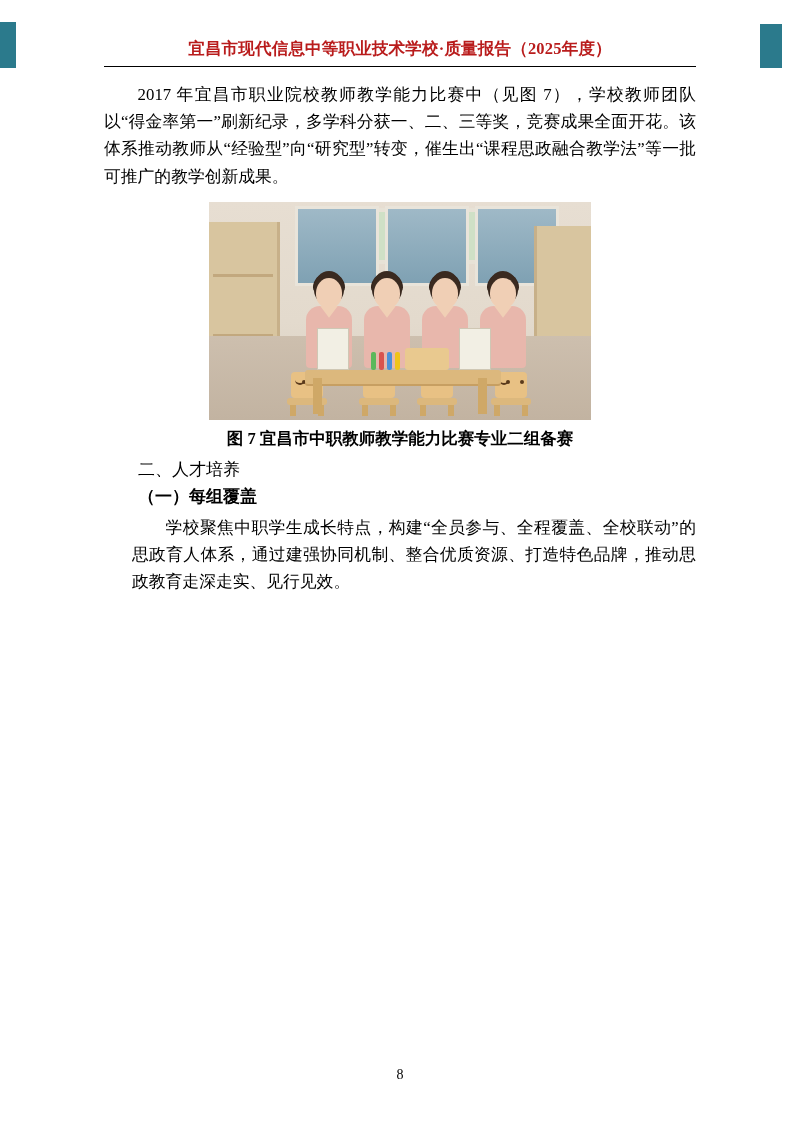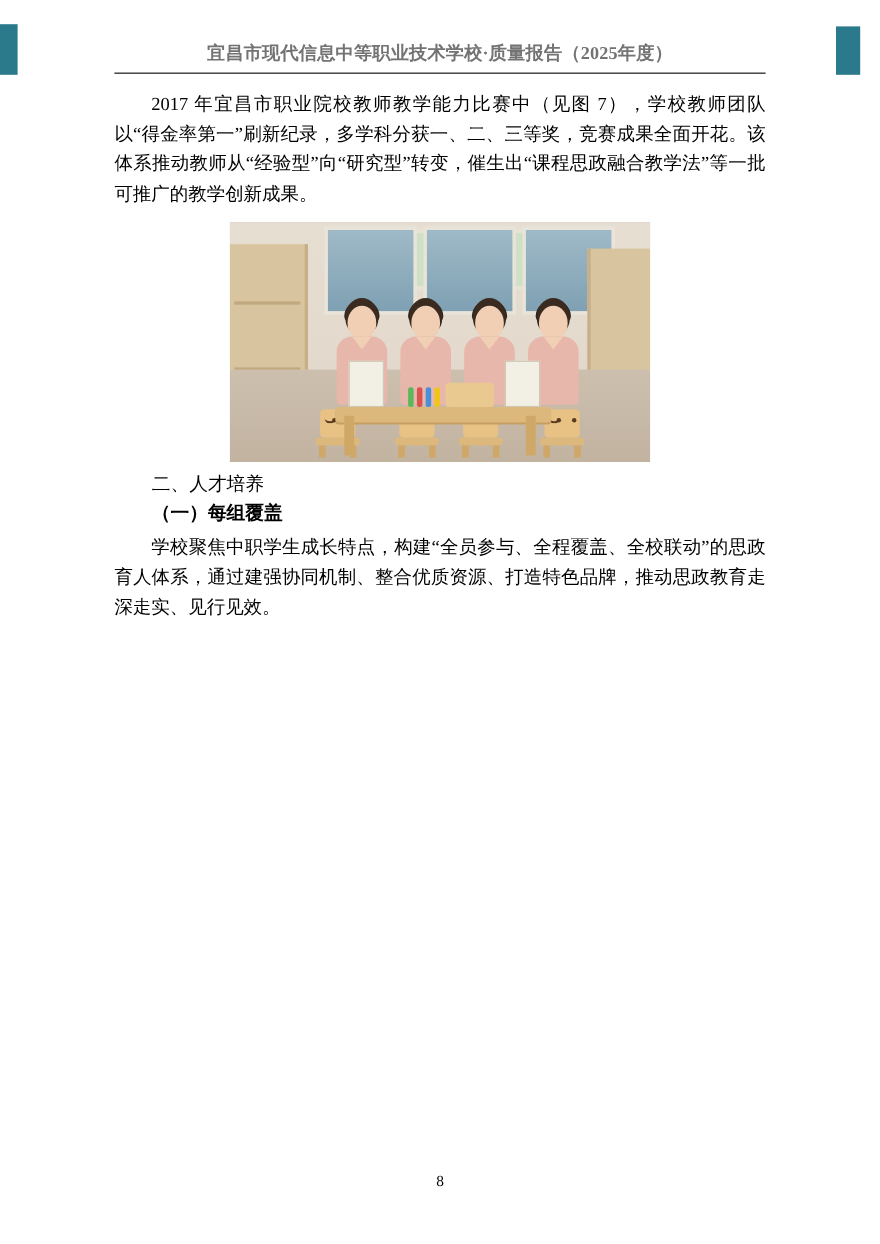--- a/index.html
+++ b/index.html
@@ -40,21 +40,21 @@
     left: 104px;
     top: 0;
     width: 592px;
     height: 1131px;
   }
   .header {
     padding-top: 38px;
     text-align: center;
     font-size: 16.5px;
     font-weight: bold;
-    color: #737373;
+    color: #b91c1c;
     letter-spacing: 0.2px;
   }
   .header-rule {
     margin-top: 6px;
     border-bottom: 1.2px solid #000;
     width: 100%;
   }
   .body-text {
     margin-top: 14px;
     font-size: 16.8px;
@@ -100,20 +100,21 @@
     font-weight: bold;
     text-indent: 2em;
   }
   .para {
     margin-top: 6px;
     font-size: 16.8px;
     line-height: 1.62;
     text-align: justify;
     text-justify: inter-ideograph;
     text-indent: 2em;
+    margin-left: 28px;
   }
   .page-number {
     position: absolute;
     bottom: 48px;
     left: 0;
     width: 100%;
     text-align: center;
     font-size: 14px;
     color: #000;
   }
@@ -386,20 +387,21 @@
 
       <div class="prop-book left"></div>
       <div class="prop-book right"></div>
       <div class="abacus"></div>
       <div class="toy-block" style="left:170px;background:#d9534f;"></div>
       <div class="toy-block" style="left:178px;background:#4a90d9;"></div>
       <div class="toy-block" style="left:186px;background:#f0c419;"></div>
       <div class="toy-block" style="left:162px;background:#5cb85c;"></div>
     </div>
 
+    <div class="fig-caption">图 7 宜昌市中职教师教学能力比赛专业二组备赛</div>
 
     <div class="h2">二、人才培养</div>
     <div class="h3">（一）每组覆盖</div>
 
     <div class="para">学校聚焦中职学生成长特点，构建“全员参与、全程覆盖、全校联动”的思政育人体系，通过建强协同机制、整合优质资源、打造特色品牌，推动思政教育走深走实、见行见效。</div>
 
   </div>
 
   <div class="page-number">8</div>
 </div>

